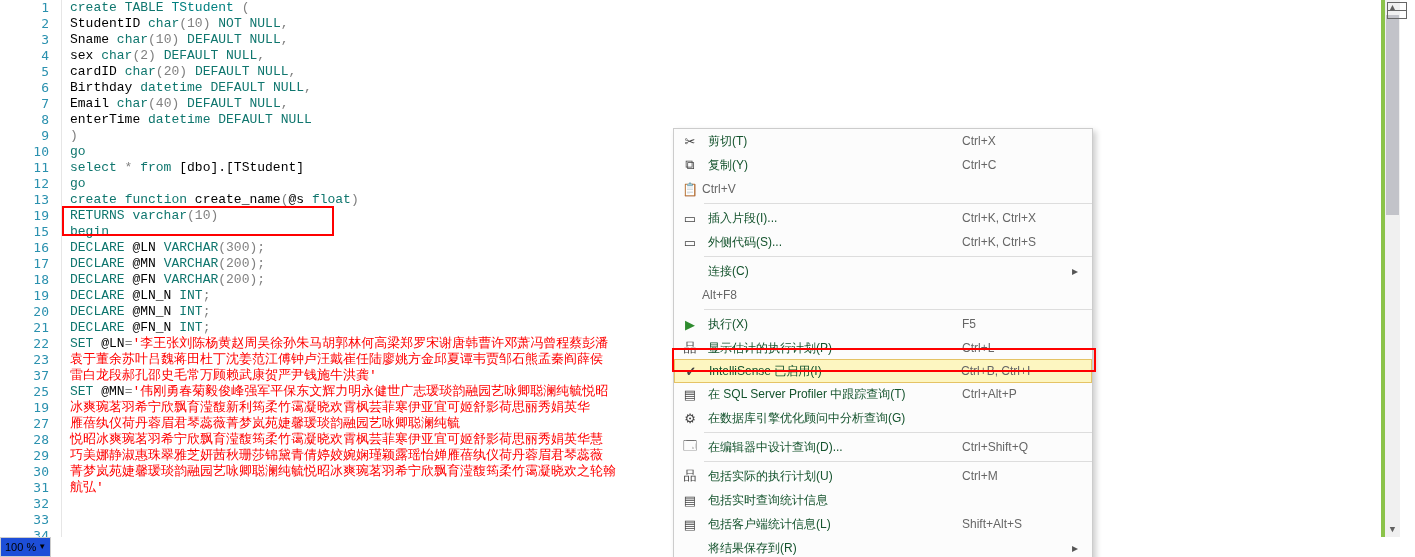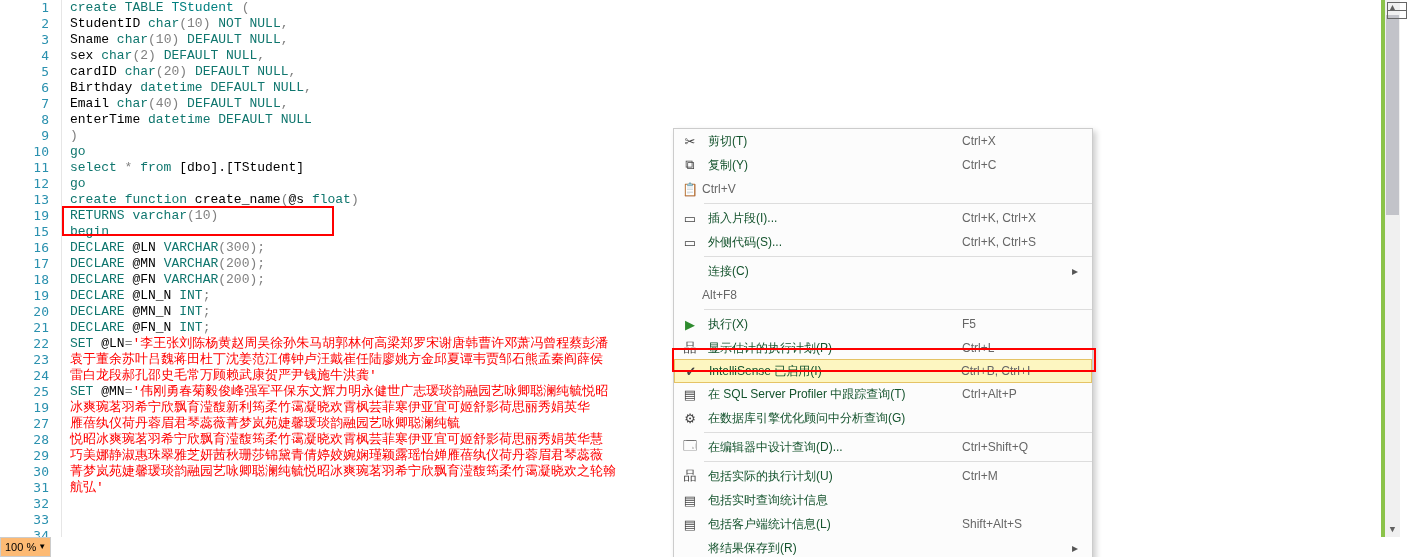--- a/index.html
+++ b/index.html
@@ -27,21 +27,21 @@
 .vscroll { position: absolute; right: 15px; top: 0; width: 15px; bottom: 20px; background: #f0f0f0; }
 .vscroll .track { position: absolute; top: 15px; bottom: 15px; left: 0; right: 0; }
 .vscroll .thumb { position: absolute; left: 1px; right: 1px; top: 0; height: 200px; background: #c2c3c9; }
 .vscroll .btn { position: absolute; left: 0; right: 0; height: 15px; text-align: center; line-height: 15px; color: #606060; font-size: 9px; }
 .vscroll .btn.top { top: 0; }
 .vscroll .btn.bot { bottom: 0; }
 .change-bar { position: absolute; right: 30px; top: 0; width: 4px; bottom: 20px; background: #8bc34a; }
 .splitter-icon { position: absolute; right: 4px; top: 2px; width: 24px; height: 18px; }
 .splitter-icon::before { content: ""; display: block; width: 18px; height: 7px; border: 1px solid #666; border-bottom: 1px solid #666; }
 .splitter-icon::after { content: ""; display: block; width: 18px; height: 7px; border: 1px solid #666; margin-top: -1px; }
-.zoom { position: absolute; left: 0; bottom: 0; height: 20px; line-height: 20px; font-size: 11px; background: #fdba74; padding: 0 4px; border: 1px solid #ccc; display: flex; align-items: center; gap: 2px; font-family: 'Microsoft YaHei', sans-serif; }
+.zoom { position: absolute; left: 0; bottom: 0; height: 20px; line-height: 20px; font-size: 11px; background: #1d4ed8; padding: 0 4px; border: 1px solid #ccc; display: flex; align-items: center; gap: 2px; font-family: 'Microsoft YaHei', sans-serif; }
 .zoom .dd { font-size: 8px; }
 .check-icon { color: #2d7fd3; font-weight: bold; }
 </style>
 </head>
 <body>
 
 <div class="editor-wrap">
   <div class="gutter">
     <div>1</div>
       <div>2</div>
@@ -59,21 +59,21 @@
       <div>19</div>
       <div>15</div>
       <div>16</div>
       <div>17</div>
       <div>18</div>
       <div>19</div>
       <div>20</div>
       <div>21</div>
       <div>22</div>
       <div>23</div>
-      <div>24</div>
+      <div>37</div>
       <div>25</div>
       <div>19</div>
       <div>27</div>
       <div>28</div>
       <div>29</div>
       <div>30</div>
       <div>31</div>
       <div>32</div>
       <div>33</div>
       <div>34</div>

